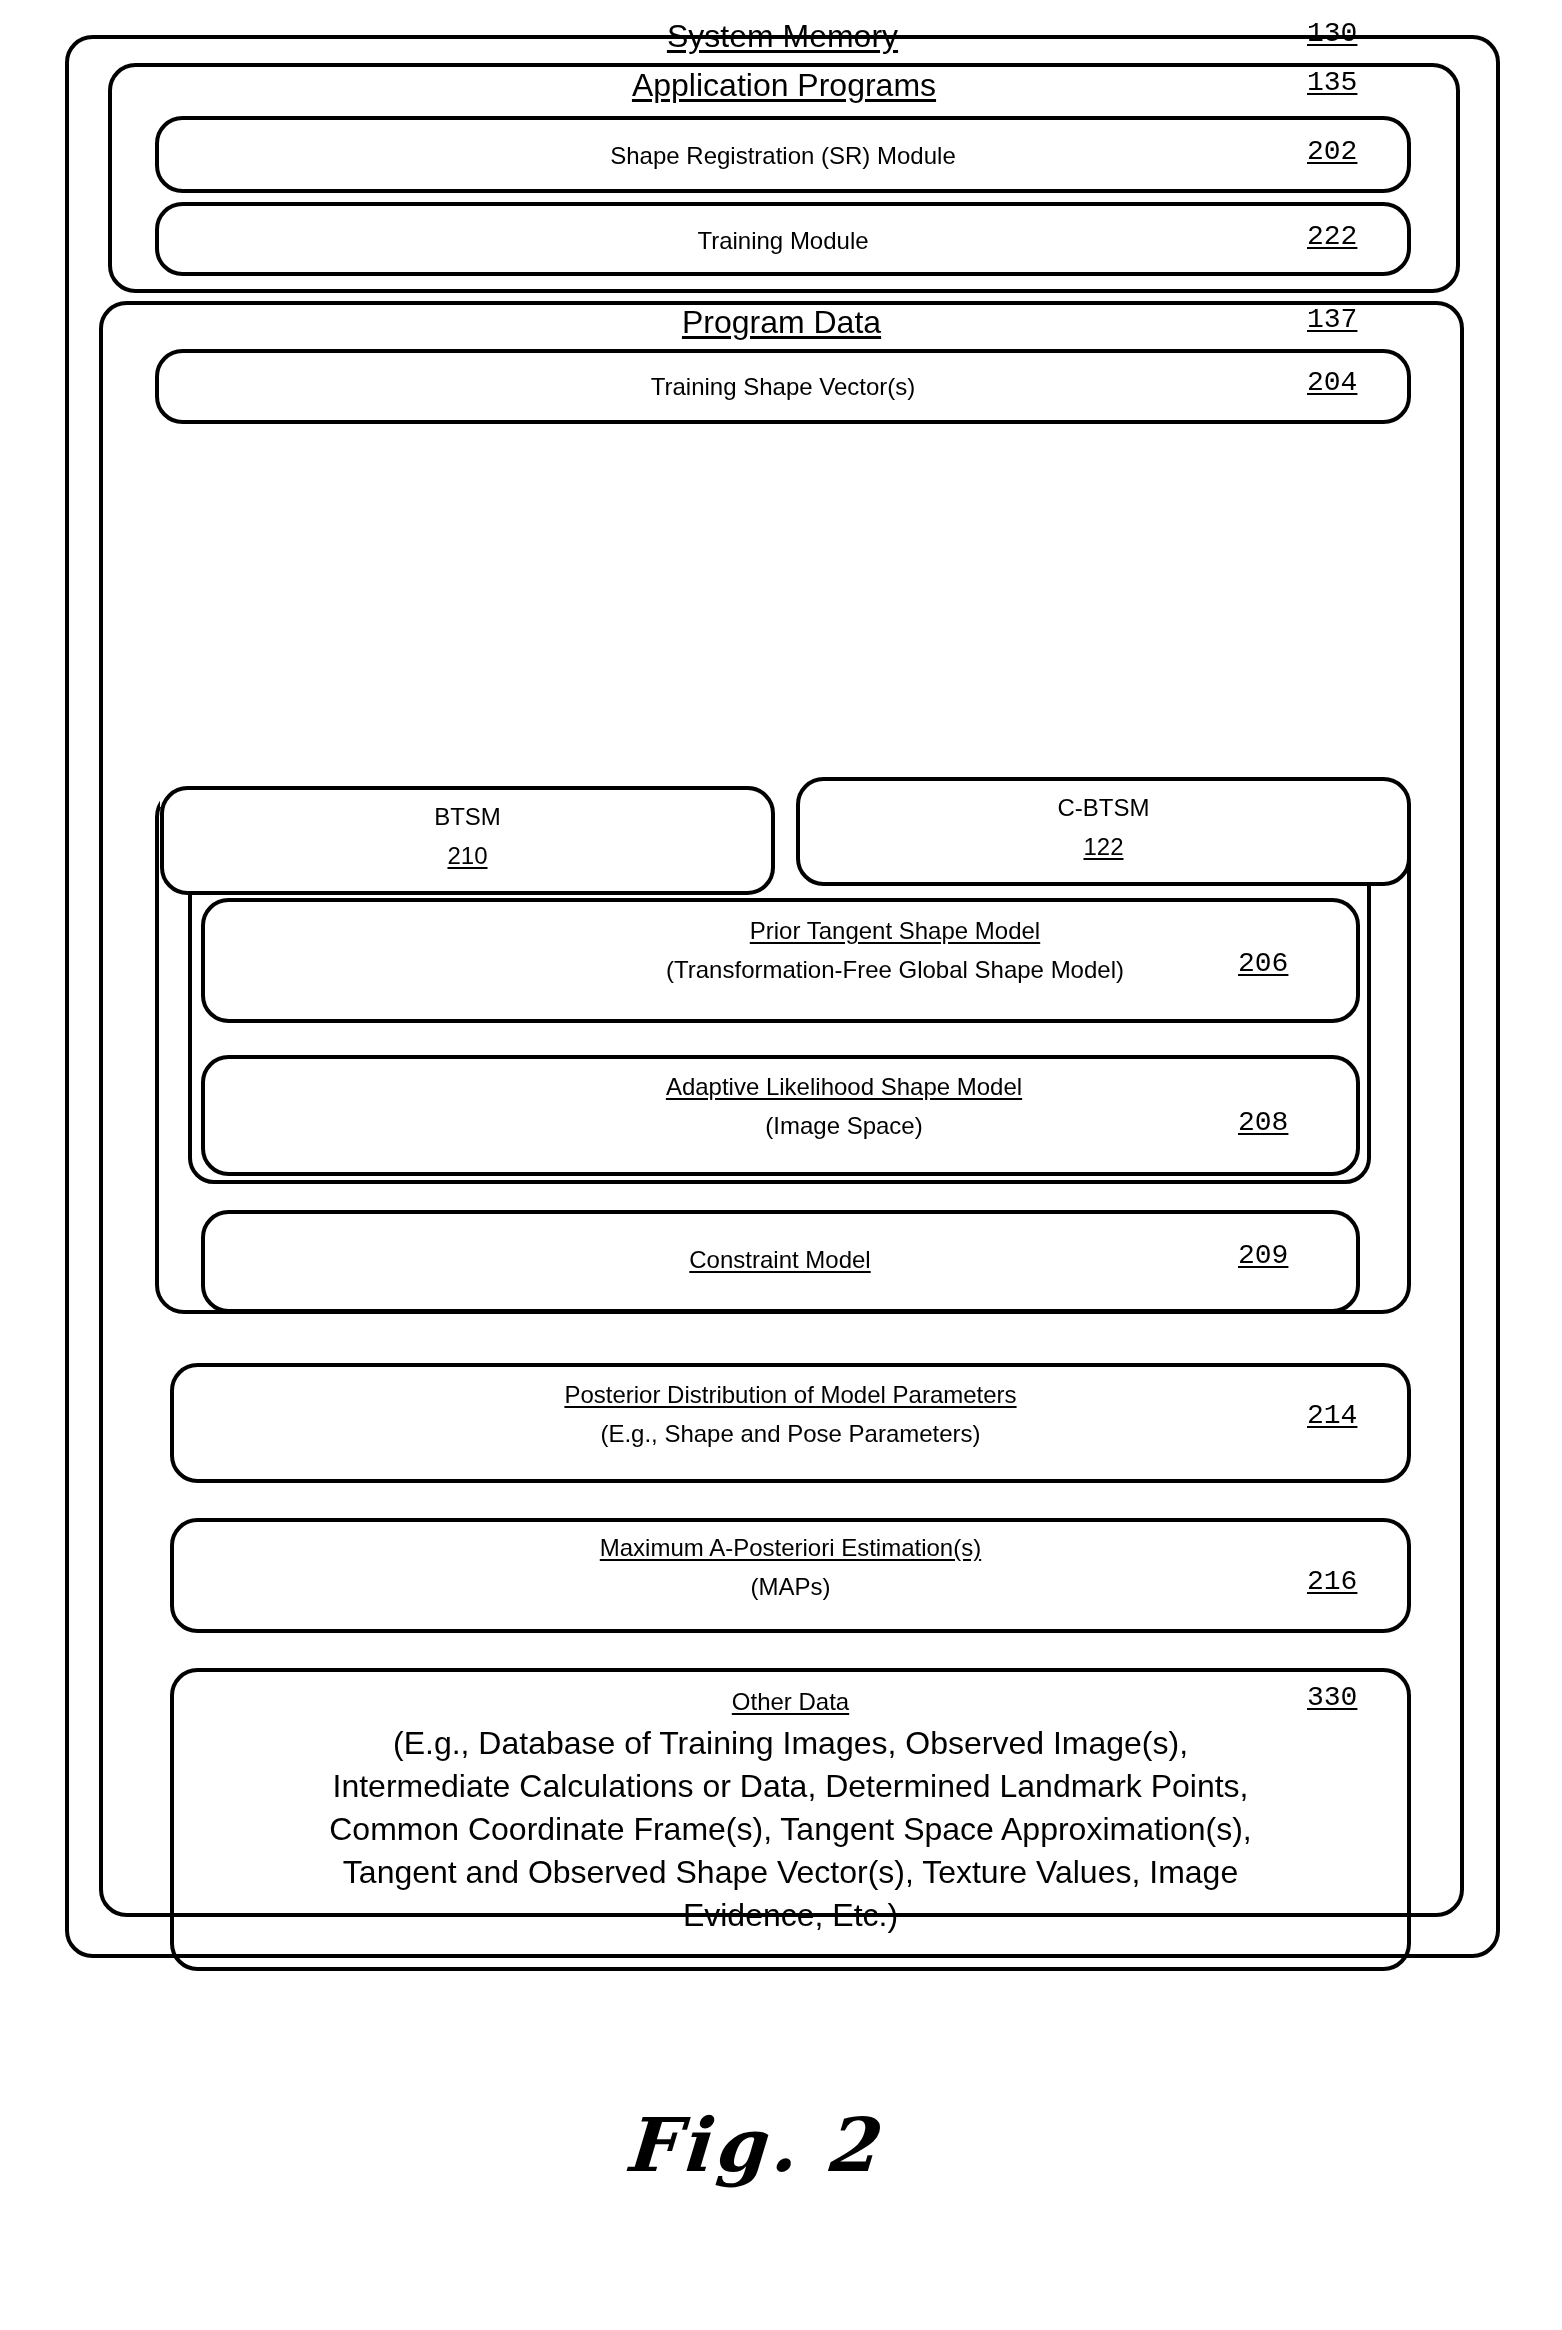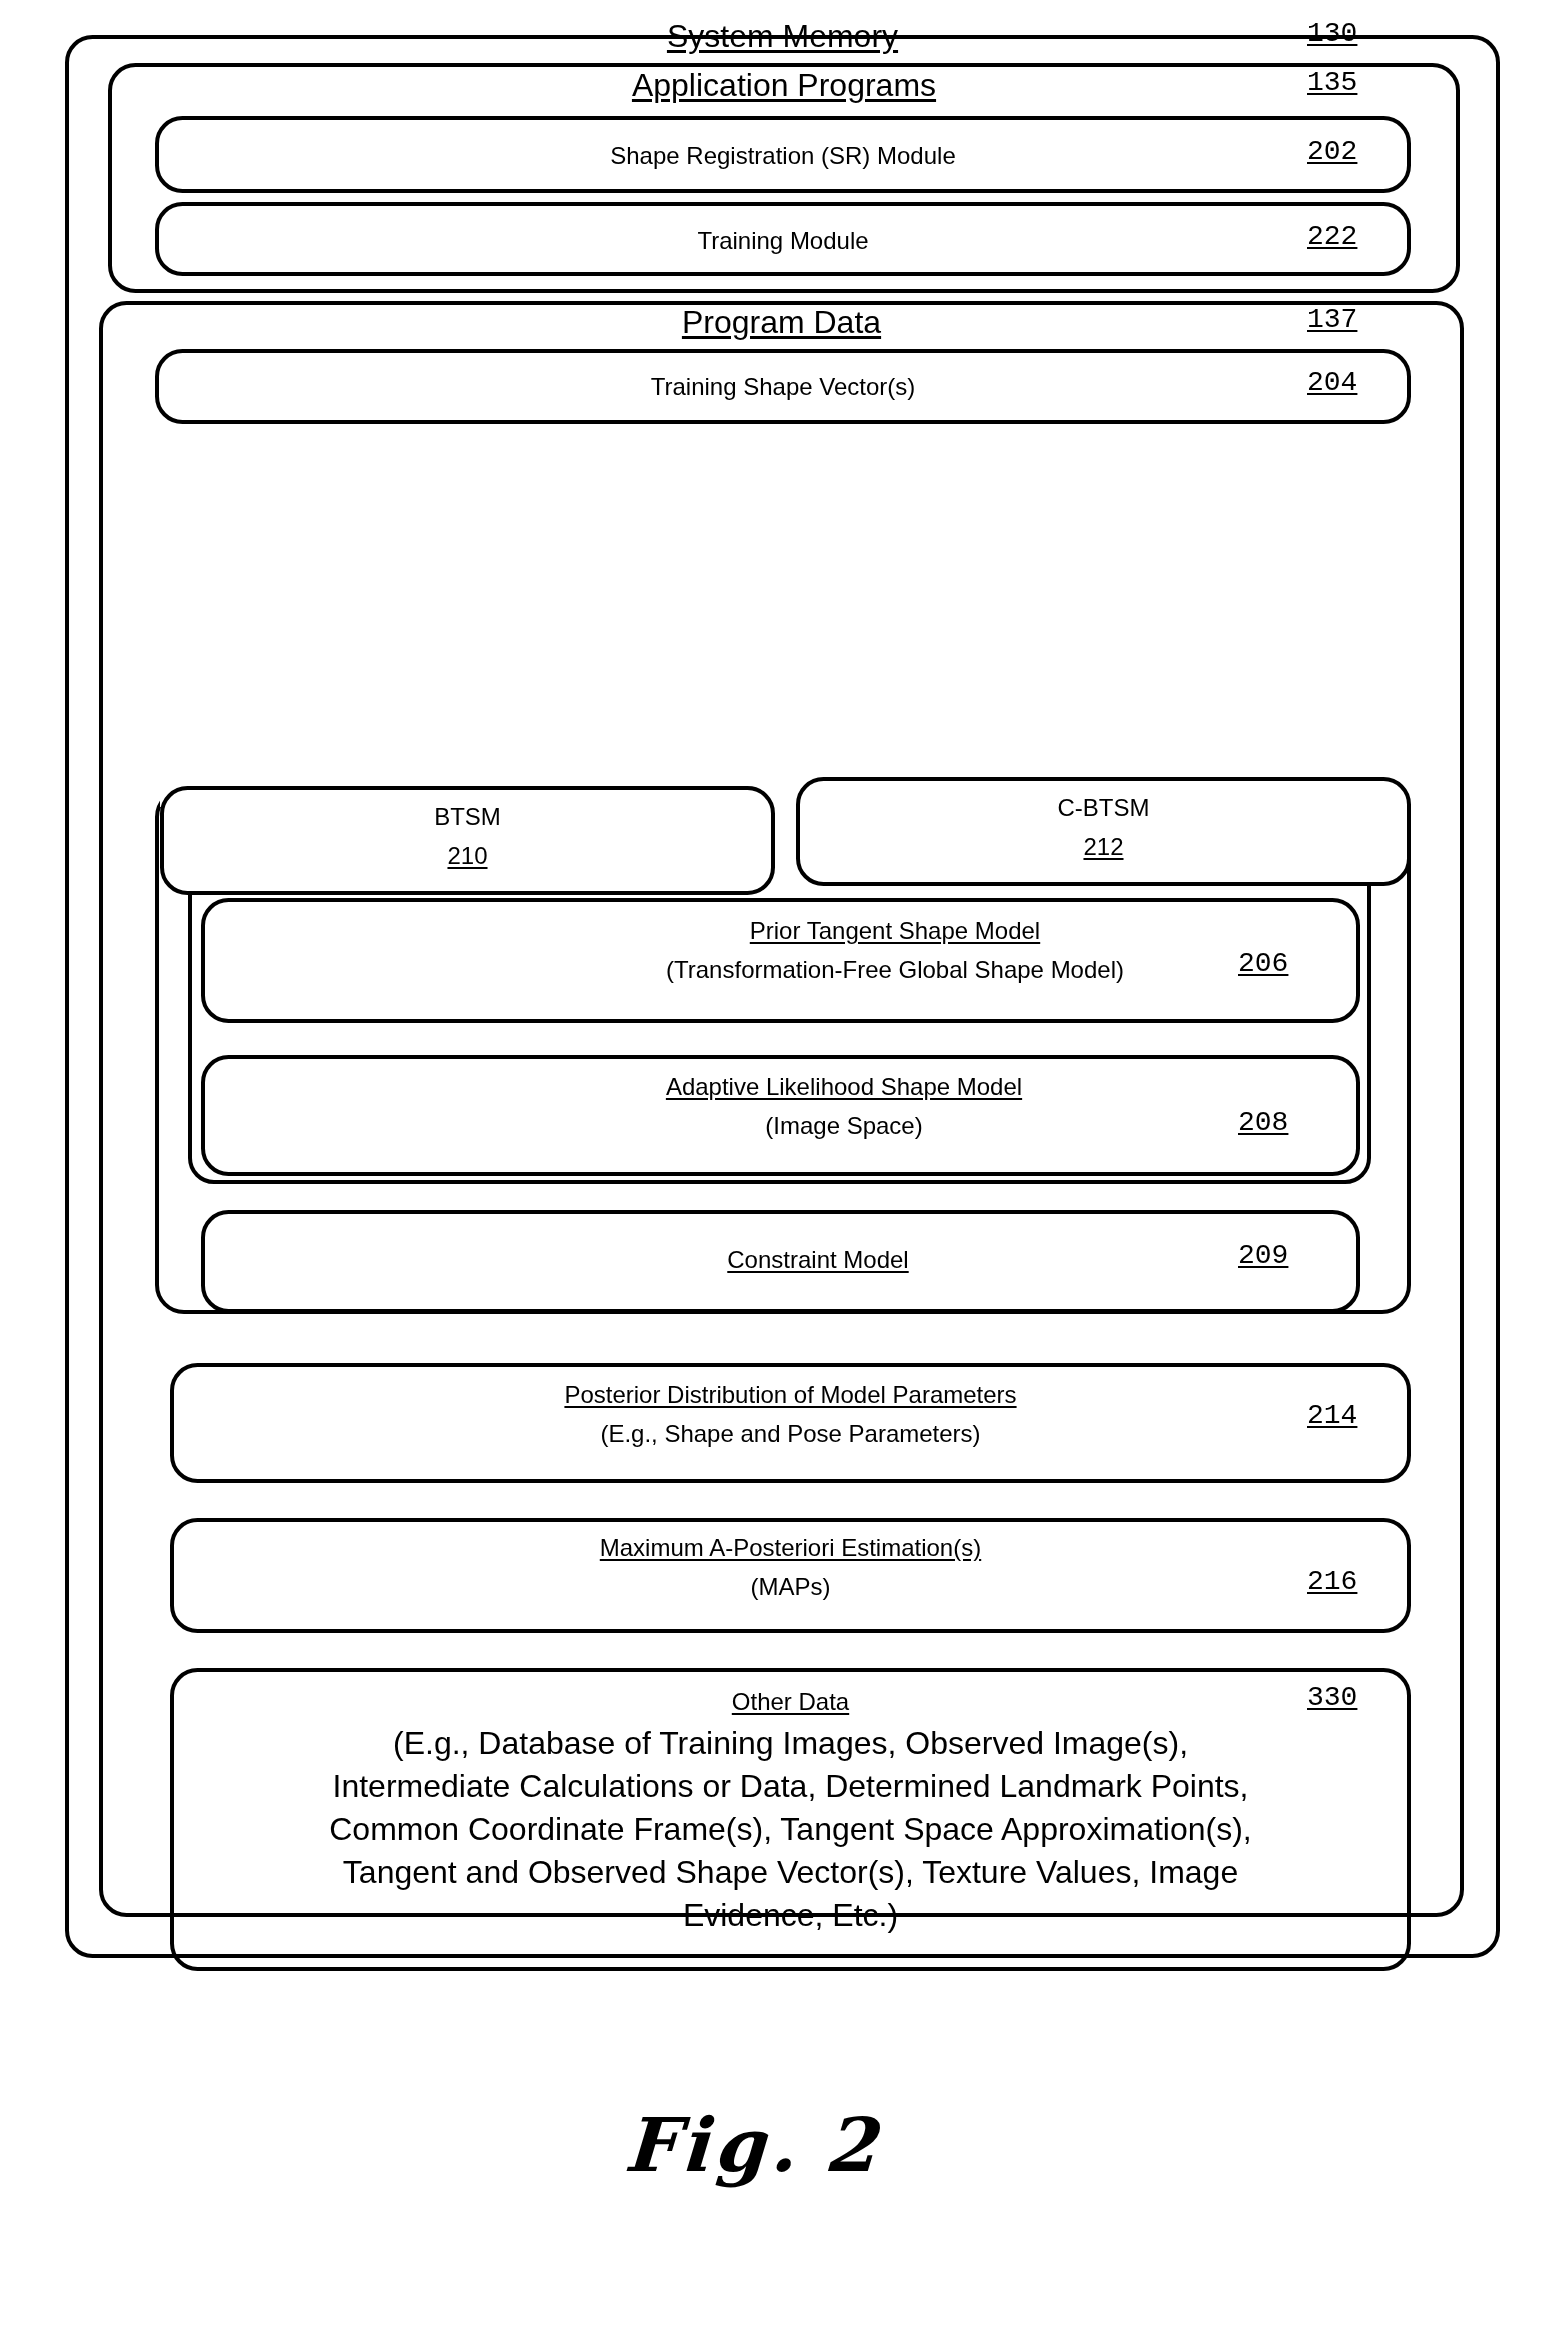--- a/index.html
+++ b/index.html
@@ -136,39 +136,39 @@
 
   <div class="box" style="left:160px; top:786px; width:615px; height:109px; background:#fff;"></div>
   <div class="centered-label" style="left:160px; top:797px; width:615px;">
     <span>BTSM</span><br>
     <span class="ul">210</span>
   </div>
 
   <div class="box" style="left:796px; top:777px; width:615px; height:109px; background:#fff;"></div>
   <div class="centered-label" style="left:796px; top:788px; width:615px;">
     <span>C-BTSM</span><br>
-    <span class="ul">212</span>
+    <span class="ul">122</span>
   </div>
 
   <div class="box thin" style="left:201px; top:898px; width:1159px; height:125px; background:#fff;"></div>
   <div class="centered-label" style="left:201px; top:911px; width:1388px;">
     <span class="ul">Prior Tangent Shape Model</span><br>
     <span>(Transformation-Free Global Shape Model)</span>
   </div>
   <div class="num" style="left:1238px; top:948px;">206</div>
 
   <div class="box thin" style="left:201px; top:1055px; width:1159px; height:121px; background:#fff;"></div>
   <div class="centered-label" style="left:201px; top:1067px; width:1286px;">
     <span class="ul">Adaptive Likelihood Shape Model</span><br>
     <span>(Image Space)</span>
   </div>
   <div class="num" style="left:1238px; top:1107px;">208</div>
 
   <div class="box thin" style="left:201px; top:1210px; width:1159px; height:103px; background:#fff;"></div>
-  <div class="centered-label" style="left:201px; top:1240px; width:1158px;padding-left:38px;">
+  <div class="centered-label" style="left:201px; top:1240px; width:1158px;">
     <span class="ul">Constraint Model</span>
   </div>
   <div class="num" style="left:1238px; top:1240px;">209</div>
 
   <div class="box" style="left:170px; top:1363px; width:1241px; height:120px;"></div>
   <div class="centered-label" style="left:170px; top:1375px; width:1241px;">
     <span class="ul">Posterior Distribution of Model Parameters</span><br>
     <span>(E.g., Shape and Pose Parameters)</span>
   </div>
   <div class="num" style="left:1307px; top:1400px;">214</div>

